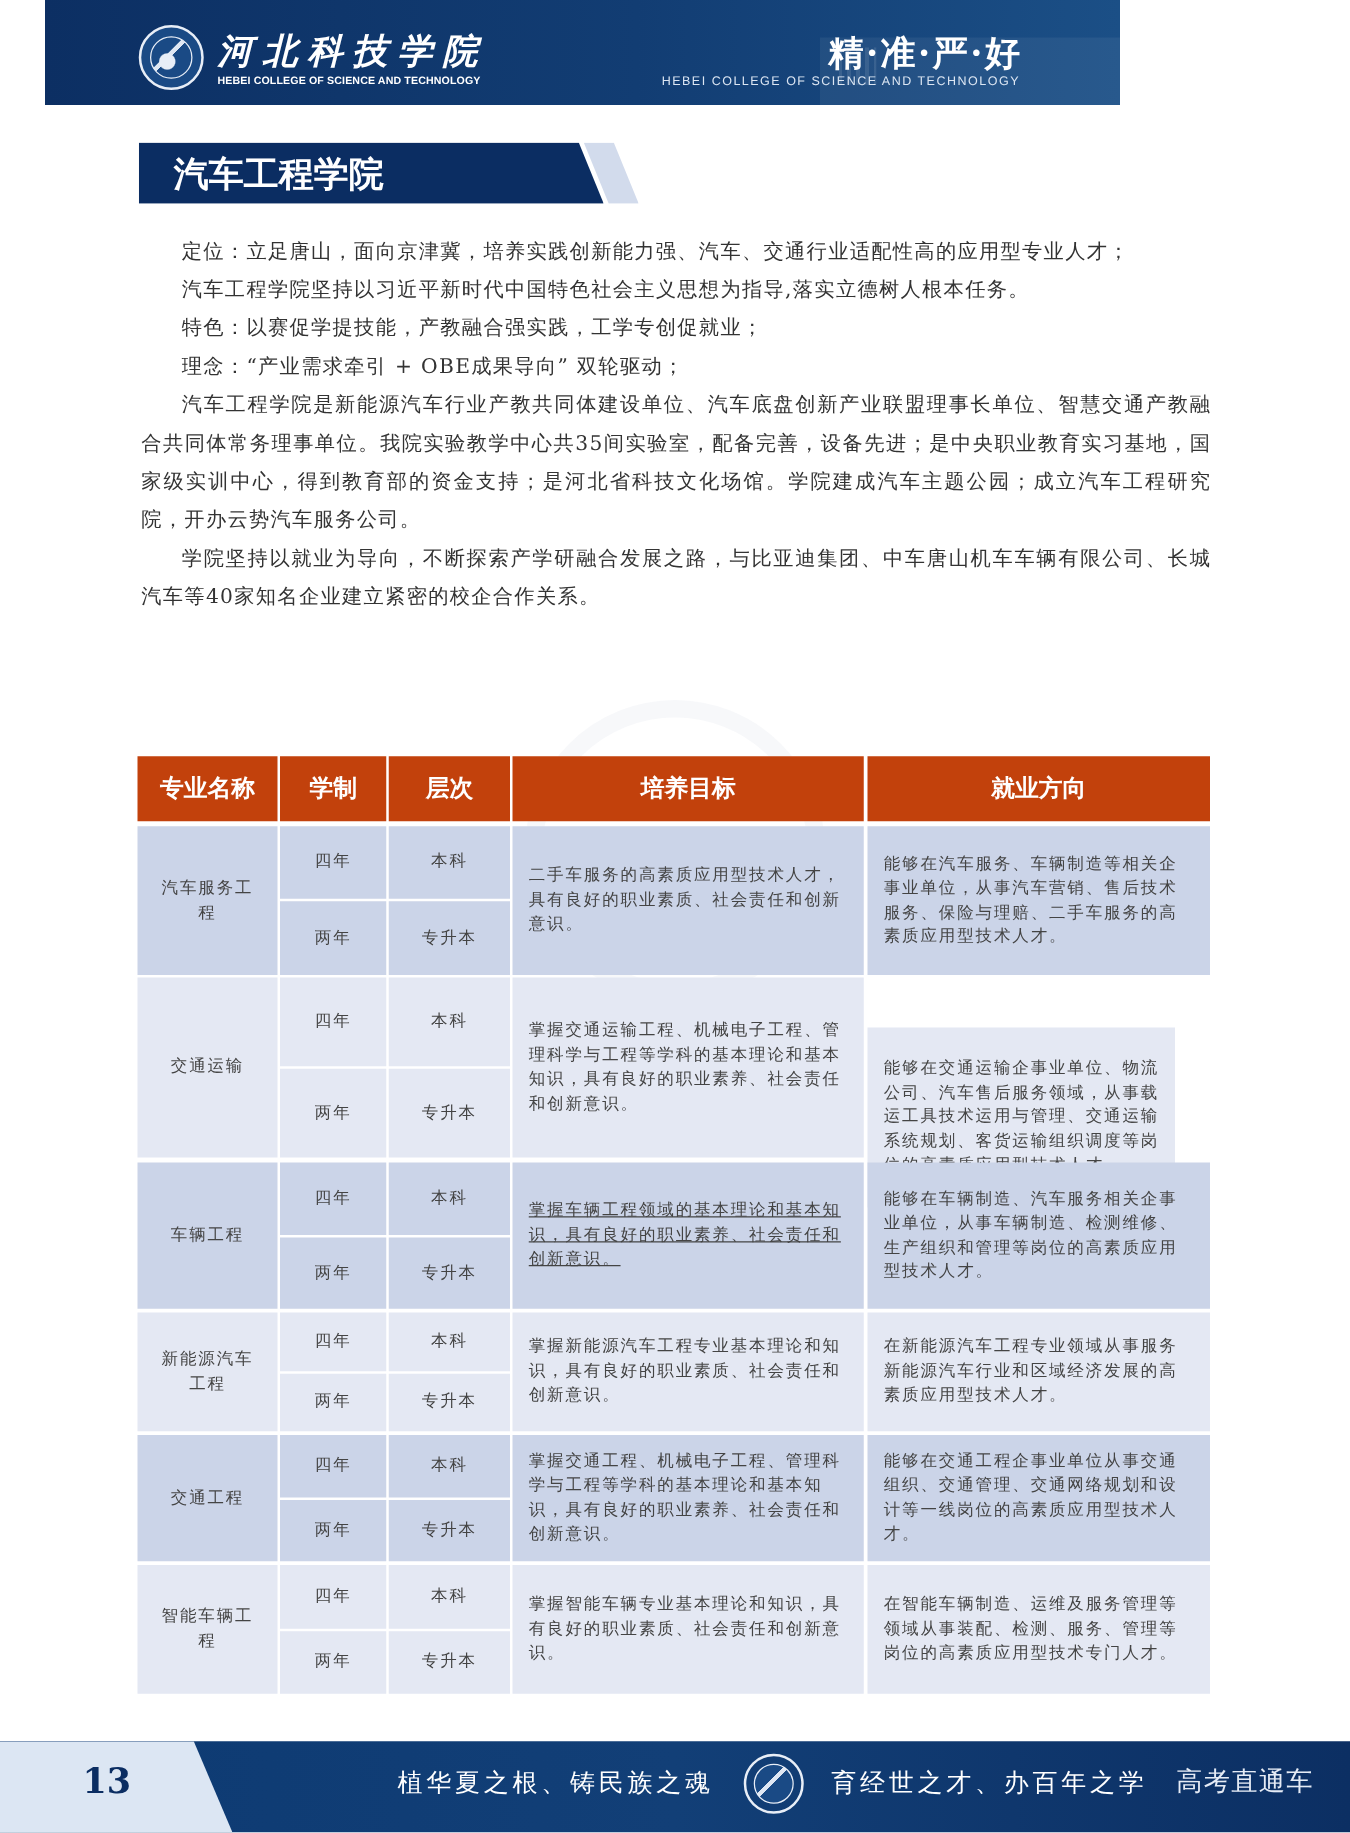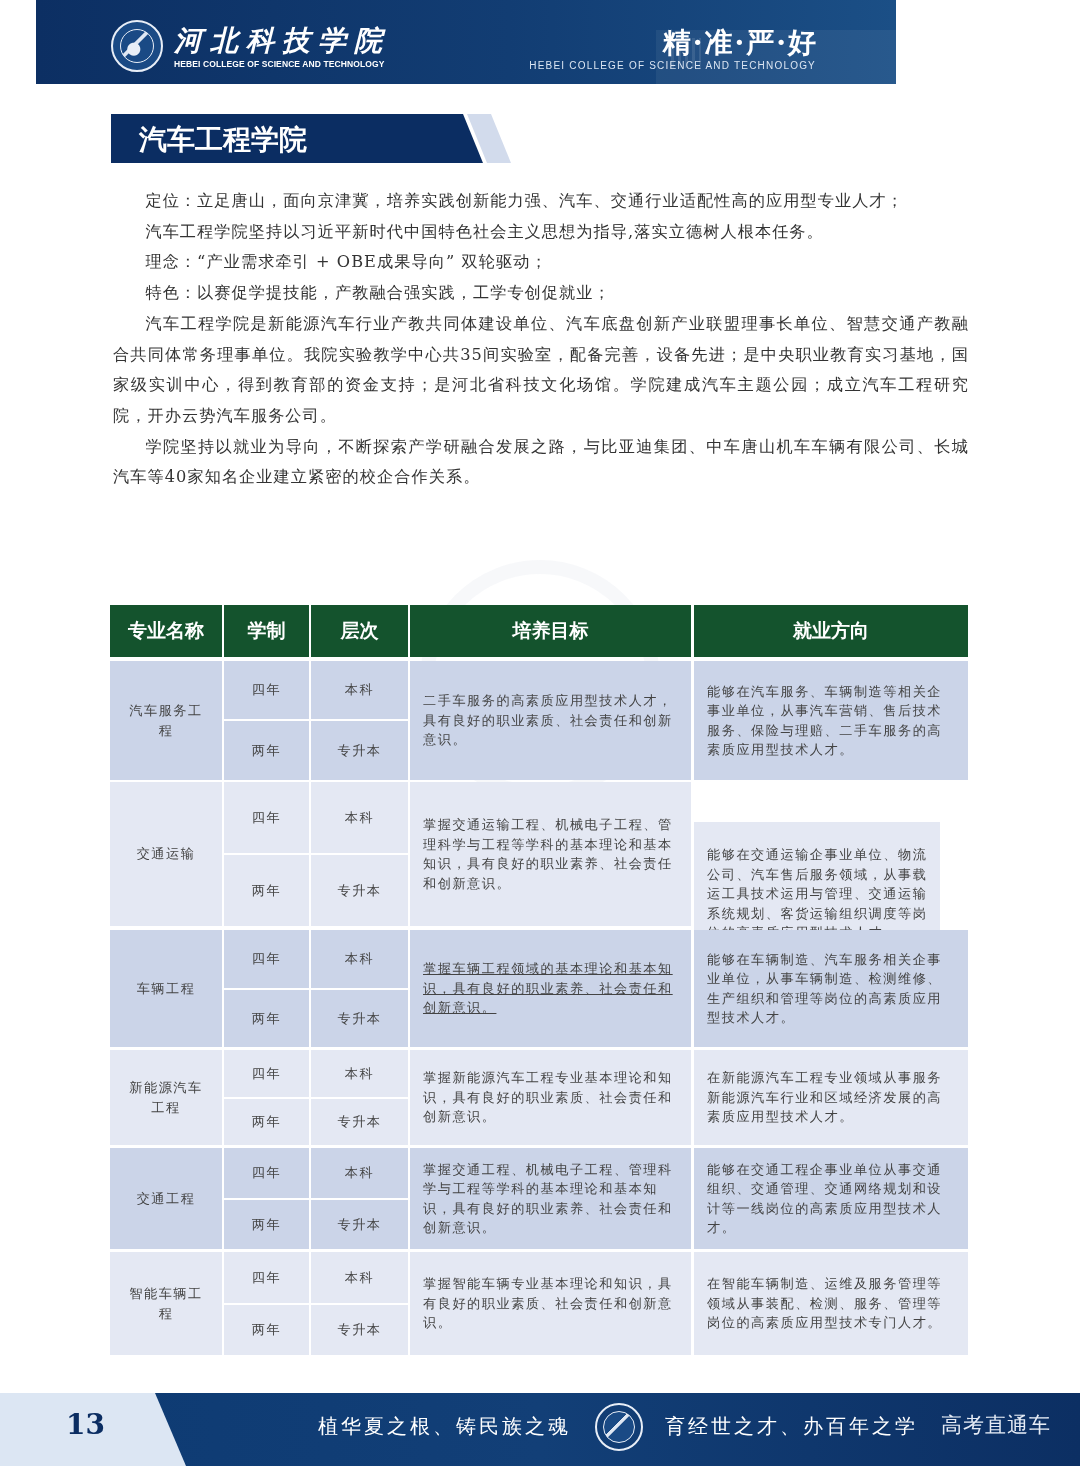--- a/index.html
+++ b/index.html
@@ -74,21 +74,21 @@
 
   
   .watermark {
     position: absolute; left: 420px; top: 560px; width: 240px; height: 240px;
     border-radius: 50%; border: 14px solid rgba(180,190,210,0.10);
   }
 
   
   .tbl { position: absolute; left: 110px; top: 605px; width: 858px; }
   .cell { position: absolute; display: flex; align-items: center; justify-content: center; text-align: center; }
-  .hdr { background: #14532d; color: #fff; font-size: 19px; font-weight: bold; font-family: "DejaVu Serif", serif; }
+  .hdr { background: #c2410c; color: #fff; font-size: 19px; font-weight: bold; font-family: "DejaVu Serif", serif; }
   .c-dark { background: #cbd4e8; }
   .c-light { background: #e4e8f3; }
   .small { font-size: 13.2px; color: #444; letter-spacing: 1.5px; line-height: 19.5px; font-family: "DejaVu Serif", serif; }
   .desc { justify-content: flex-start; text-align: left; padding: 0 12px 0 13px; }
   .name-cell { padding: 0 16px; }
   .num-cell { padding: 0 6px; }
 
   
   .footer {
     position: absolute; left: 0; top: 1393px; width: 1080px; height: 73px;
@@ -142,22 +142,22 @@
 <div class="section-title">
   <span>汽车工程学院</span>
 </div>
 <div class="section-deco"></div>
 
 <div class="watermark"></div>
 
 <div class="body-text">
   <p>定位：立足唐山，面向京津冀，培养实践创新能力强、汽车、交通行业适配性高的应用型专业人才；</p>
   <p>汽车工程学院坚持以习近平新时代中国特色社会主义思想为指导,落实立德树人根本任务。</p>
+  <p>特色：以赛促学提技能，产教融合强实践，工学专创促就业；</p>
   <p>理念：“产业需求牵引 + OBE成果导向” 双轮驱动；</p>
-  <p>特色：以赛促学提技能，产教融合强实践，工学专创促就业；</p>
   <p>汽车工程学院是新能源汽车行业产教共同体建设单位、汽车底盘创新产业联盟理事长单位、智慧交通产教融合共同体常务理事单位。我院实验教学中心共35间实验室，配备完善，设备先进；是中央职业教育实习基地，国家级实训中心，得到教育部的资金支持；是河北省科技文化场馆。学院建成汽车主题公园；成立汽车工程研究院，开办云势汽车服务公司。</p>
   <p>学院坚持以就业为导向，不断探索产学研融合发展之路，与比亚迪集团、中车唐山机车车辆有限公司、长城汽车等40家知名企业建立紧密的校企合作关系。</p>
 </div>
 
 <div class="tbl">
 
   <div class="cell hdr" style="left:0;top:0;width:112px;height:52px;">专业名称</div>
   <div class="cell hdr" style="left:114px;top:0;width:85px;height:52px;">学制</div>
   <div class="cell hdr" style="left:201px;top:0;width:97px;height:52px;">层次</div>
   <div class="cell hdr" style="left:300px;top:0;width:281px;height:52px;text-align:center;">培养目标</div>

